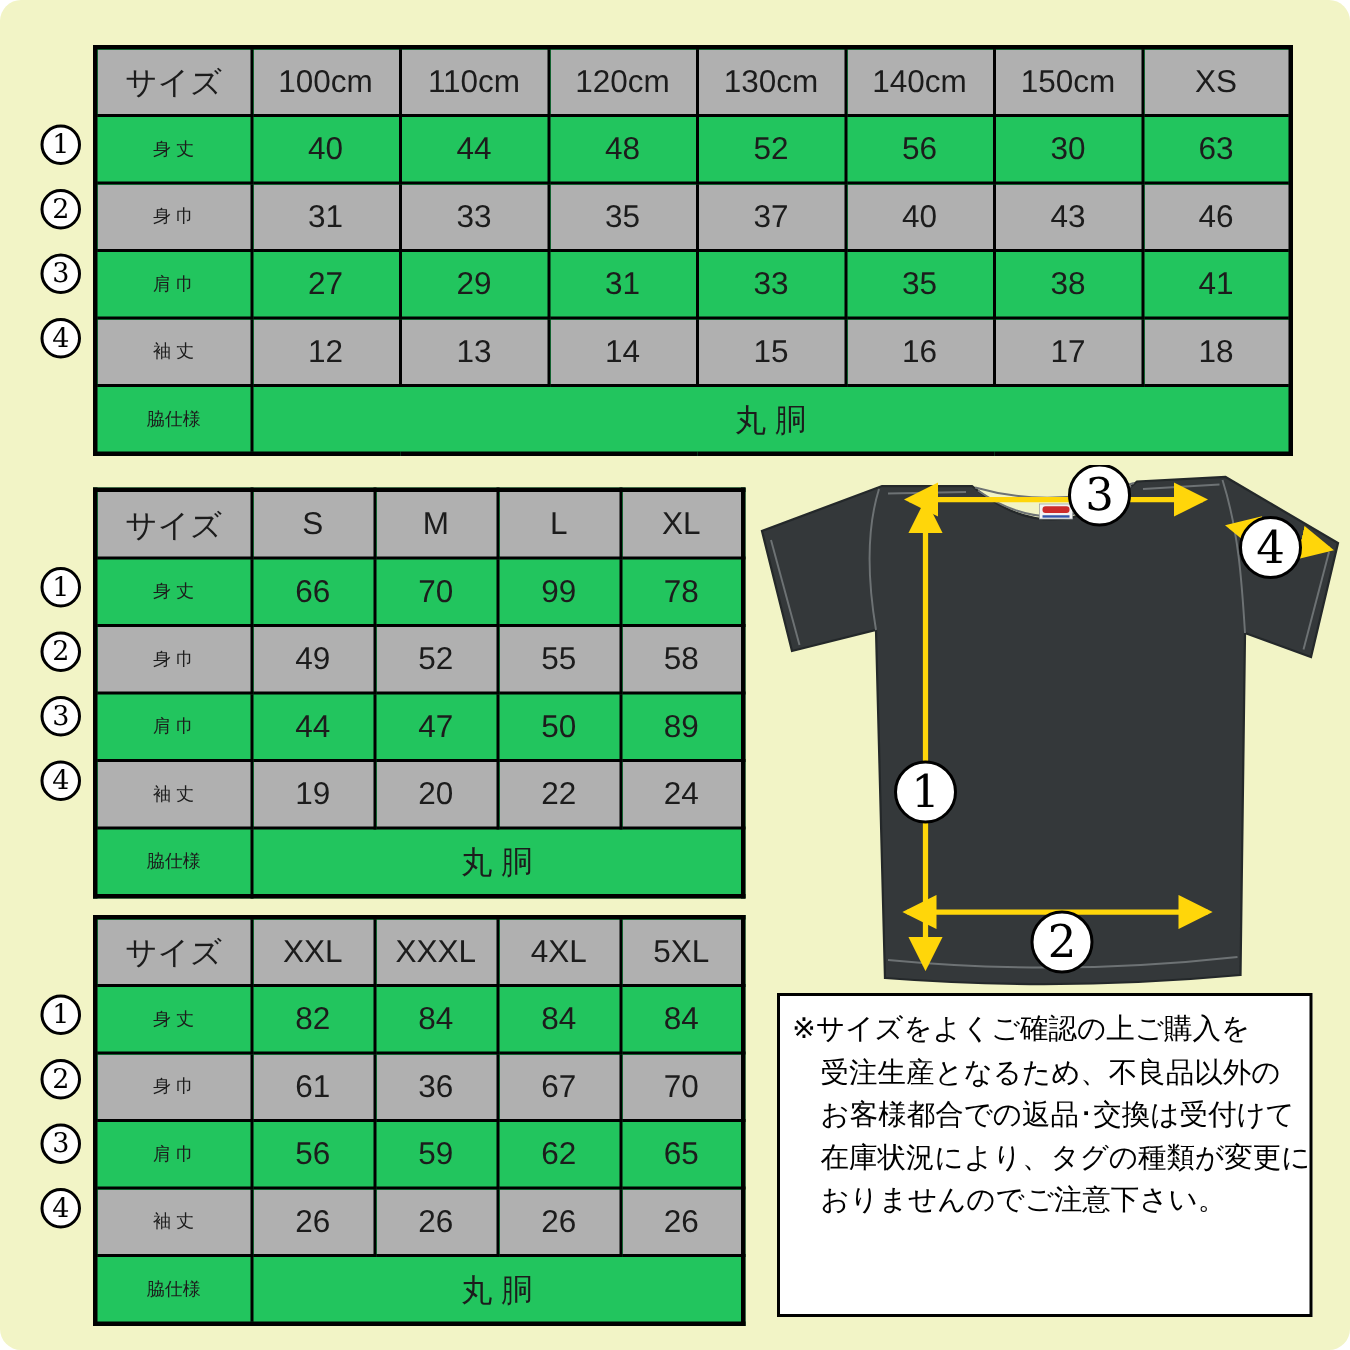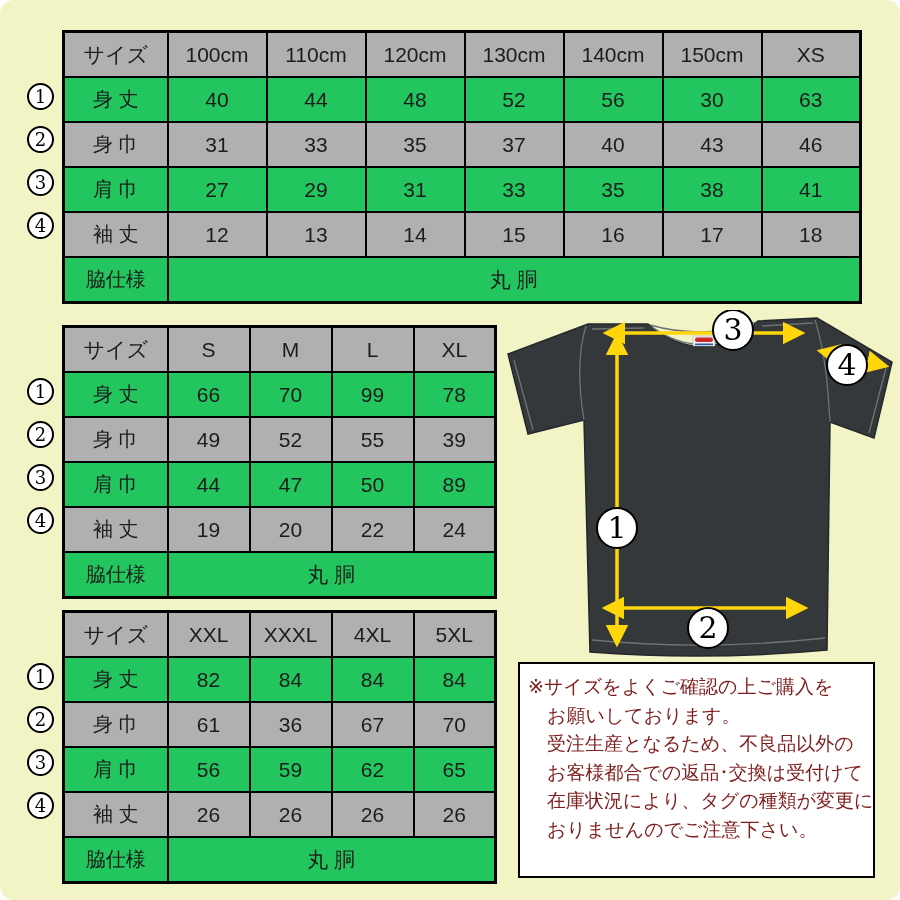--- a/index.html
+++ b/index.html
@@ -7,21 +7,21 @@
   #stage{position:relative;width:900px;height:900px;background:#f2f4c6;border-radius:14px;overflow:hidden;}
 
   
   table.size{border-collapse:collapse;table-layout:fixed;background:#22c55e;position:absolute;}
   table.size th,table.size td{
     border:2px solid #000;height:43px;padding:0;text-align:center;vertical-align:middle;
     font-weight:normal;font-size:21px;color:#1c1c1c;overflow:hidden;white-space:nowrap;
   }
   table.size{border:3px solid #000;}
   table.size tr.gray th,table.size tr.gray td{background:#b0b0b0;}
-  table.size th.rowlabel{font-size:20px;}
+  table.size th.rowlabel{font-size:12px;}
   #table-kids{left:62px;top:30px;width:800px;}
   #table-adult{left:62px;top:325px;width:435px;}
   #table-big{left:62px;top:610px;width:435px;}
   table.size col.labelcol{width:104px;}
 
   
   .circle-col{position:absolute;left:27px;width:27px;height:230px;}
   #circles-kids{top:30px;} #circles-adult{top:325px;} #circles-big{top:610px;}
   .cnum{
     position:absolute;left:0;width:27px;height:27px;box-sizing:border-box;
@@ -34,21 +34,21 @@
 
   
   #shirt-diagram{position:absolute;left:500px;top:310px;width:400px;height:350px;}
   .svg-circle-num{font-family:"DejaVu Serif","Liberation Serif",serif;font-size:30px;fill:#000;}
 
   
   #notice-box{
     position:absolute;left:518px;top:662px;width:357px;height:216px;box-sizing:border-box;
     background:#fff;border:2px solid #000;padding:9px 6px 6px 8px;
   }
-  #notice-box .nline{font-size:19px;line-height:28.5px;color:#7f1d1d;letter-spacing:0px;white-space:nowrap;}
+  #notice-box .nline{font-size:19px;line-height:28.5px;color:#000000;letter-spacing:0px;white-space:nowrap;}
   #notice-box .nline.indent{padding-left:19px;}
 </style>
 </head>
 <body>
 
 <div id="stage">
 
   <div class="circle-col" id="circles-kids">
       <span class="cnum">1</span>
       <span class="cnum">2</span>
@@ -157,21 +157,21 @@
           <td>66</td>
           <td>70</td>
           <td>99</td>
           <td>78</td>
         </tr>
         <tr class="gray">
           <th class="rowlabel">身 巾</th>
           <td>49</td>
           <td>52</td>
           <td>55</td>
-          <td>39</td>
+          <td>58</td>
         </tr>
         <tr class="">
           <th class="rowlabel">肩 巾</th>
           <td>44</td>
           <td>47</td>
           <td>50</td>
           <td>89</td>
         </tr>
         <tr class="gray">
           <th class="rowlabel">袖 丈</th>
@@ -278,20 +278,19 @@
       <text class="svg-circle-num" x="347" y="65" text-anchor="middle">4</text>
       <circle cx="117" cy="218" r="20" fill="#fff" stroke="#000" stroke-width="2"></circle>
       <text class="svg-circle-num" x="117" y="228" text-anchor="middle">1</text>
       <circle cx="208" cy="318" r="20" fill="#fff" stroke="#000" stroke-width="2"></circle>
       <text class="svg-circle-num" x="208" y="328" text-anchor="middle">2</text>
     </g>
   </svg>
 
   <div id="notice-box">
     <div class="nline">※サイズをよくご確認の上ご購入を</div>
-    <div class="nline indent">お願いしております。</div>
     <div class="nline indent">受注生産となるため、不良品以外の</div>
     <div class="nline indent">お客様都合での返品･交換は受付けて</div>
     <div class="nline indent">在庫状況により、タグの種類が変更に</div>
     <div class="nline indent">おりませんのでご注意下さい。</div>
   </div>
 
 </div>
 
 </body></html>

